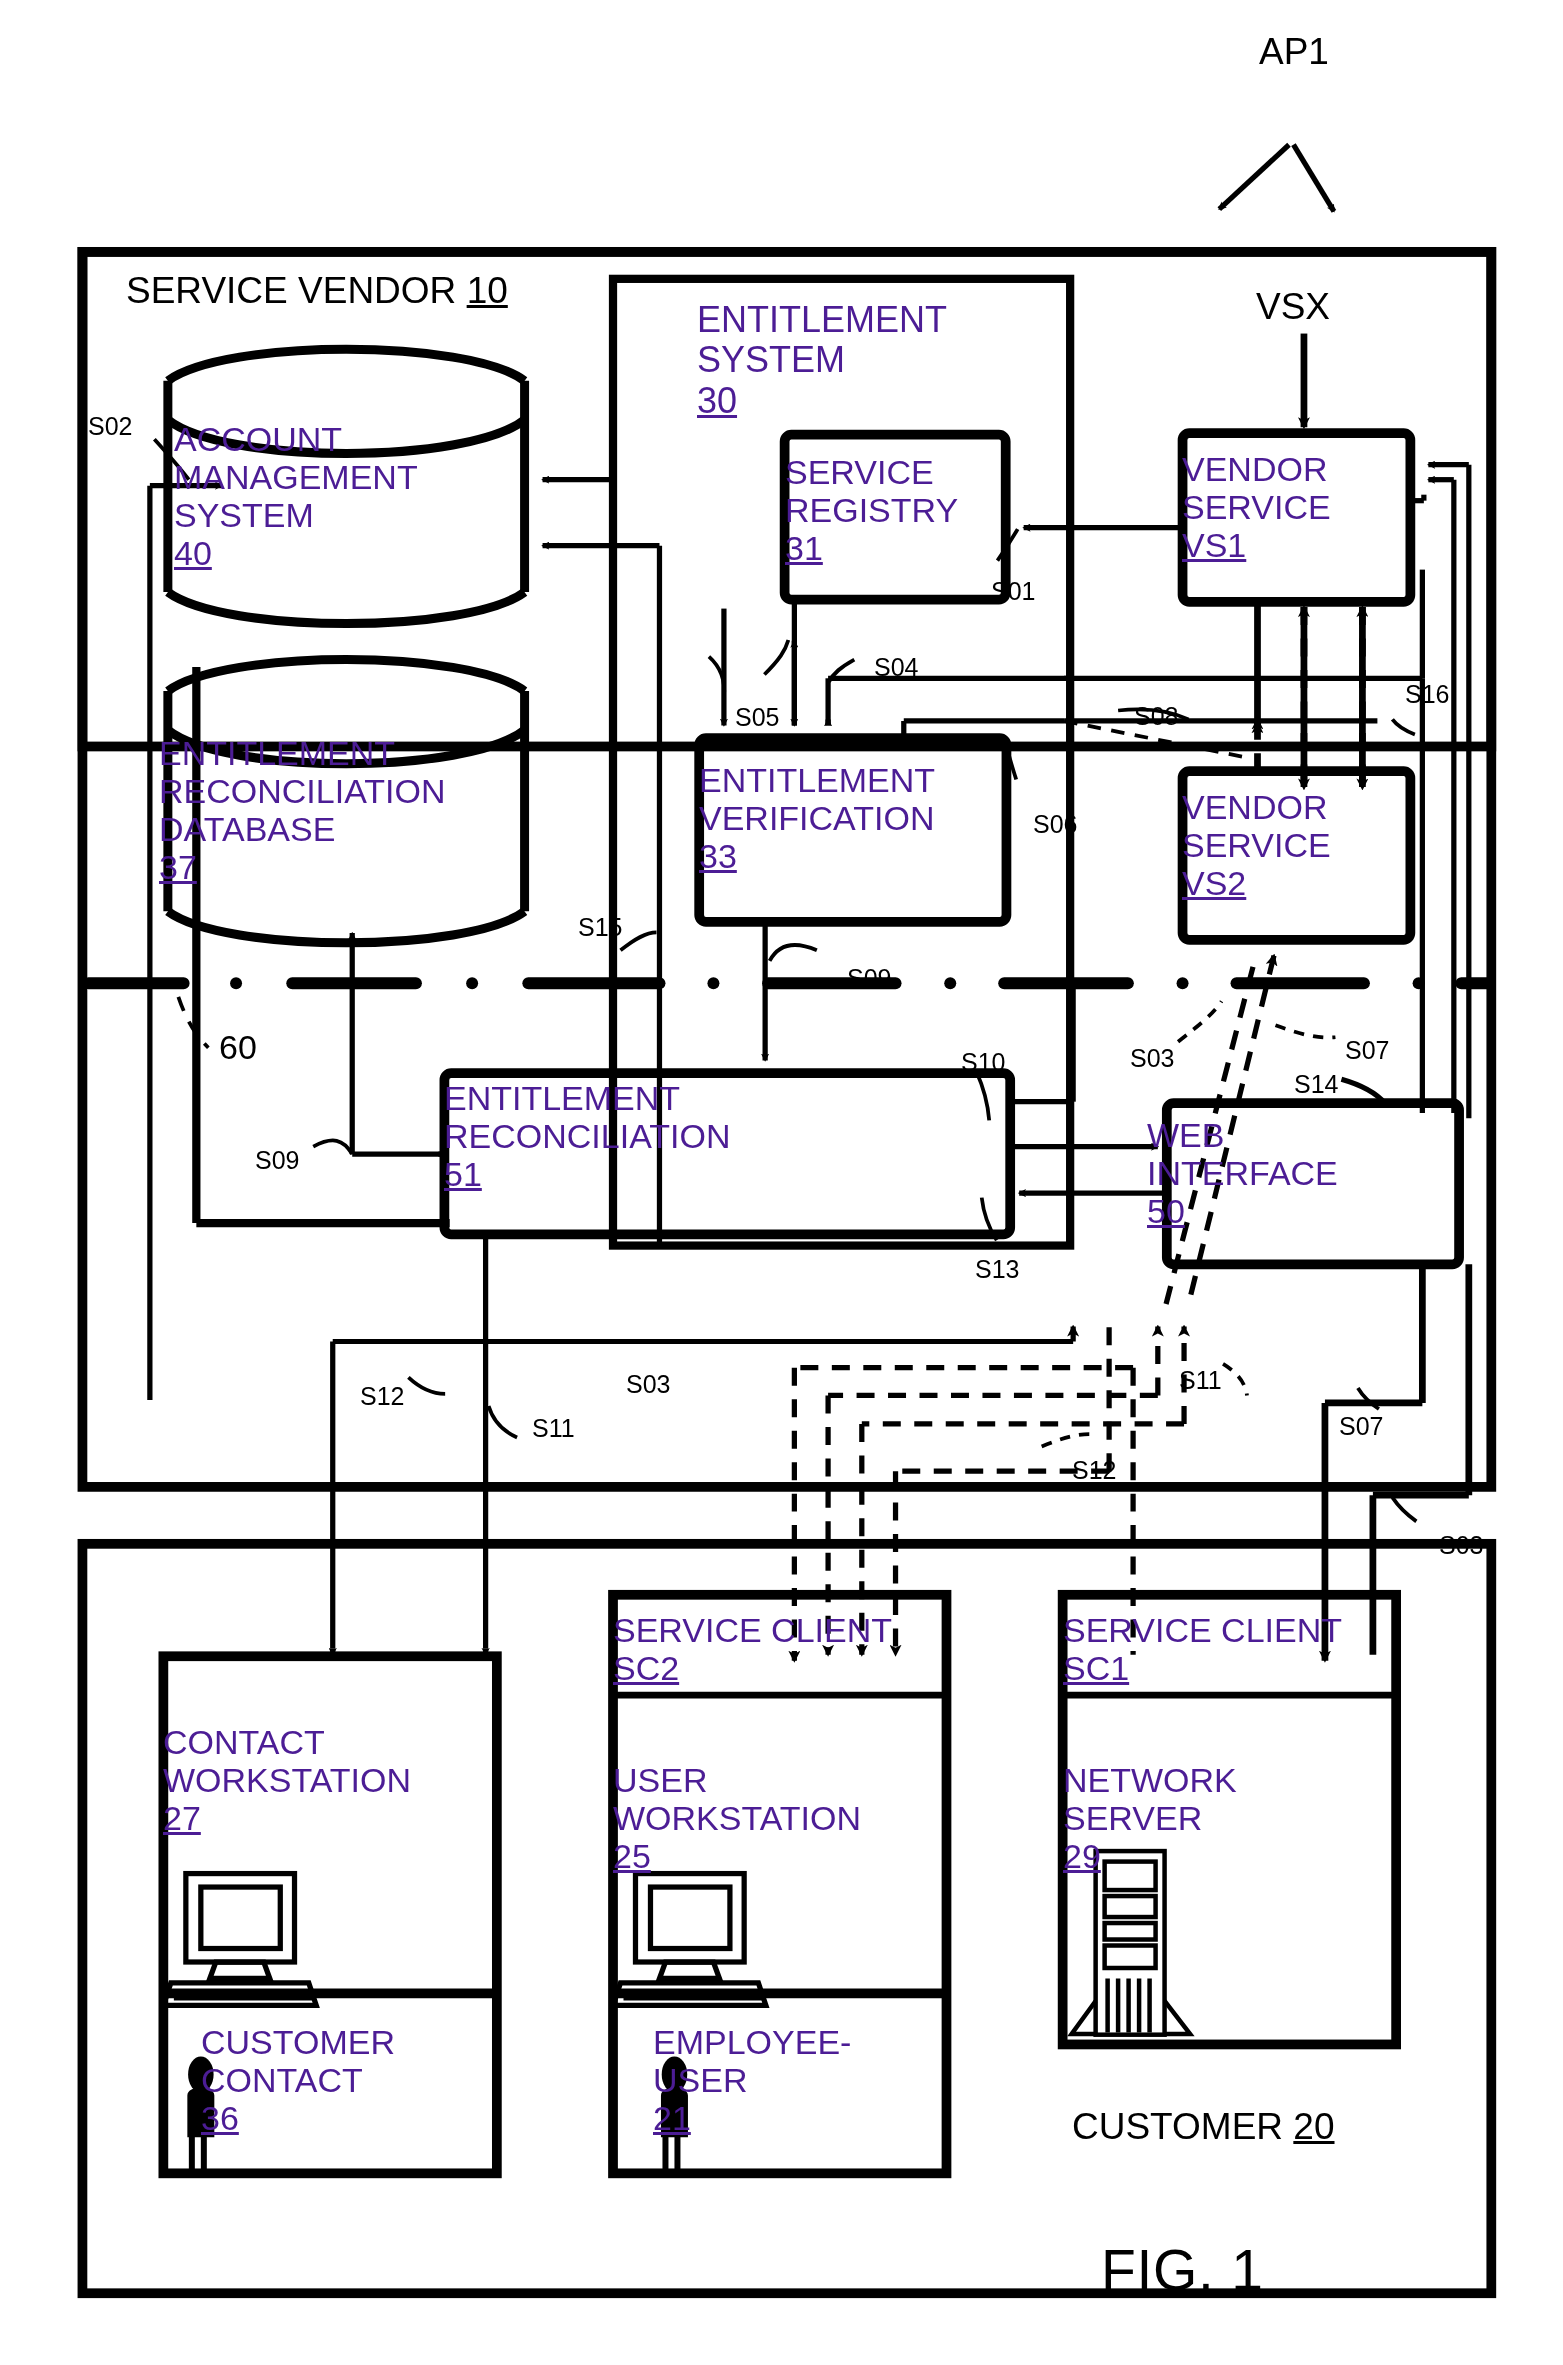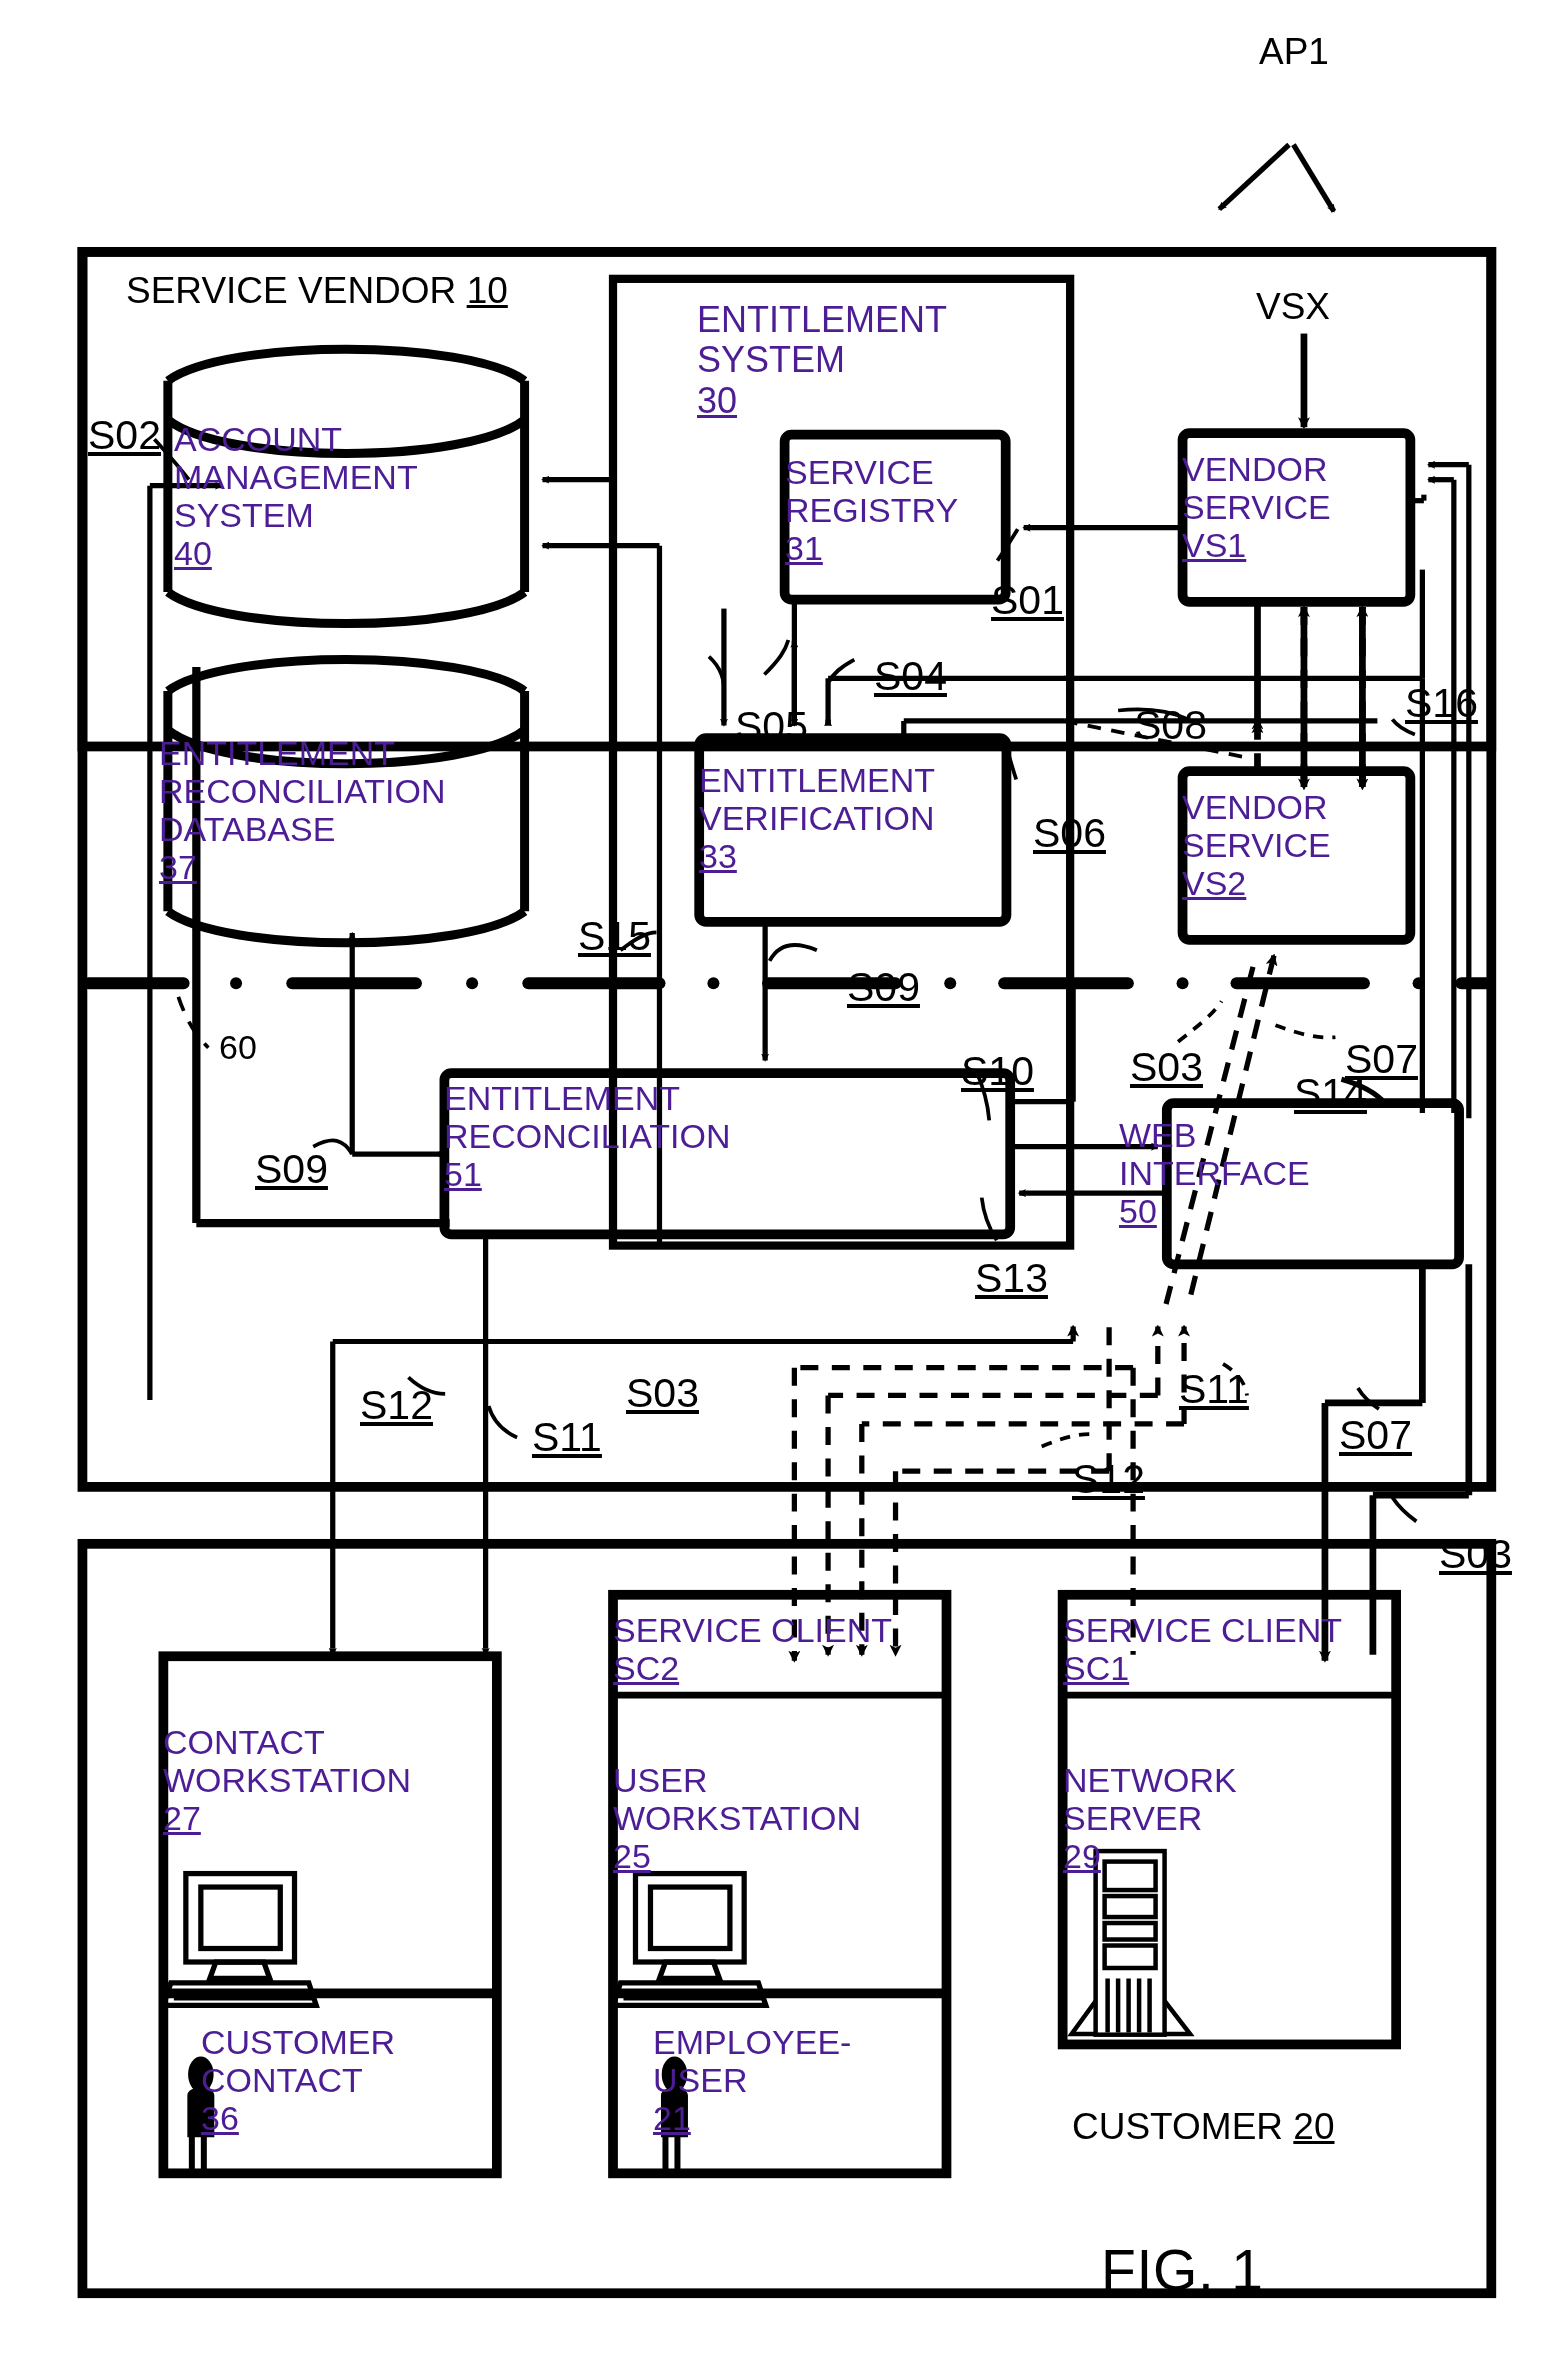--- a/index.html
+++ b/index.html
@@ -3,21 +3,21 @@
 <meta charset="utf-8">
 <style>
   html,body{margin:0;padding:0;background:#fff;}
   body{font-family:"Liberation Sans", sans-serif;}
   #stage{position:relative;width:1564px;height:2366px;background:#fff;overflow:hidden;}
   svg#fig{position:absolute;left:0;top:0;width:1564px;height:2366px;}
   .lbl{position:absolute;color:#000000;white-space:nowrap;font-family:"Liberation Sans",sans-serif;}
   .boxtext{position:absolute;color:#4c1d95;line-height:1.12;
            font-family:"Liberation Sans",sans-serif;}
   .u{text-decoration:underline;}
-  .sig{font-size:41px;text-decoration:underline;}
+  .sig{font-size:25px;}
   .t46{font-size:34px;}
   .t48{font-size:36px;}
   .t50{font-size:37px;}
   .fig-cap{font-size:57px;letter-spacing:0.7px;}
 </style>
 </head>
 <body>
 
 <div id="stage">
 
@@ -315,21 +315,21 @@
   </div>
 
   <div class="lbl t46" style="left:219px;top:1028px;">60</div>
 
   <div class="boxtext t46" style="left:444px;top:1079px;width:566px;">
     <div>ENTITLEMENT</div>
     <div>RECONCILIATION</div>
     <div class="u">51</div>
   </div>
 
-  <div class="boxtext t46" style="left:1119px;top:1116px;width:292px;">
+  <div class="boxtext t46" style="left:1147px;top:1116px;width:292px;">
     <div>WEB</div>
     <div>INTERFACE</div>
     <div class="u">50</div>
   </div>
 
   <div class="boxtext t46" style="left:163px;top:1723px;width:333px;">
     <div>CONTACT</div>
     <div>WORKSTATION</div>
     <div class="u">27</div>
   </div>

